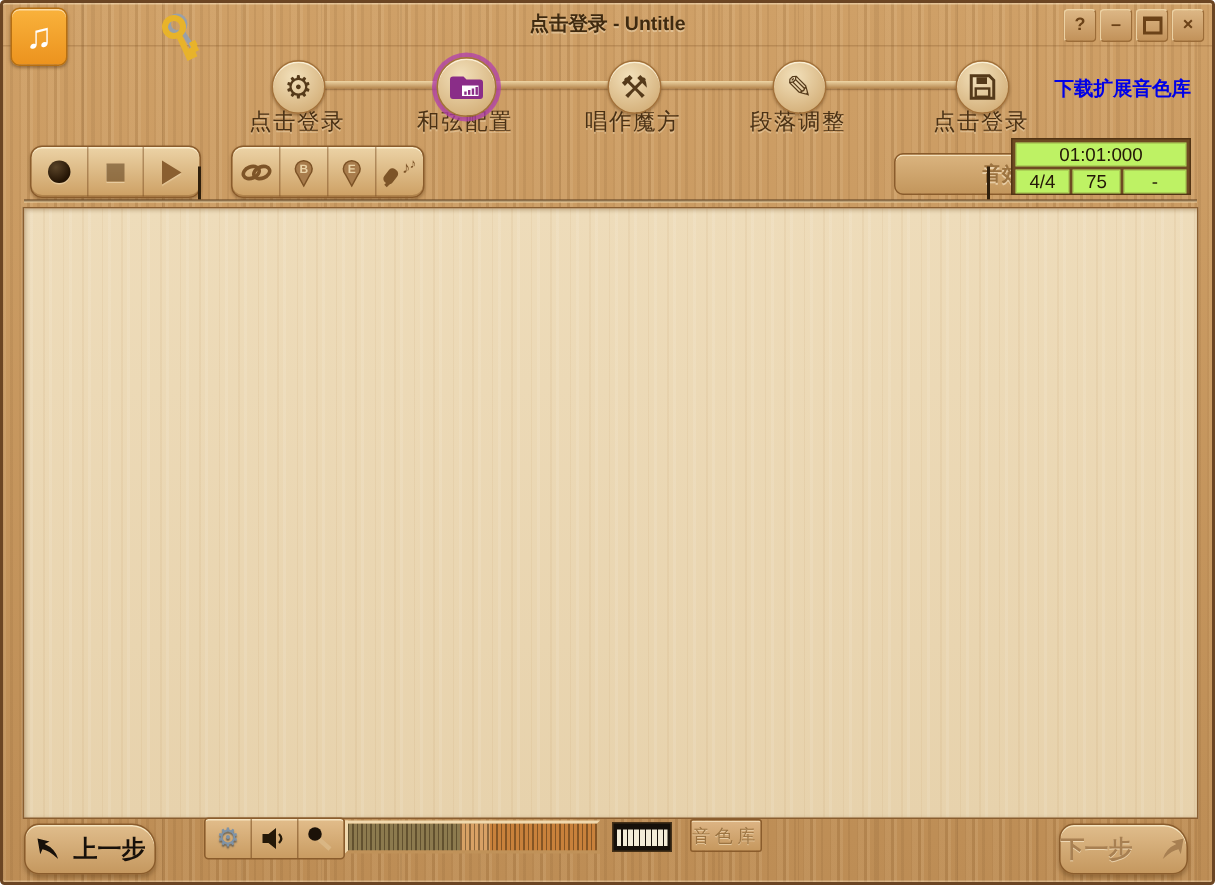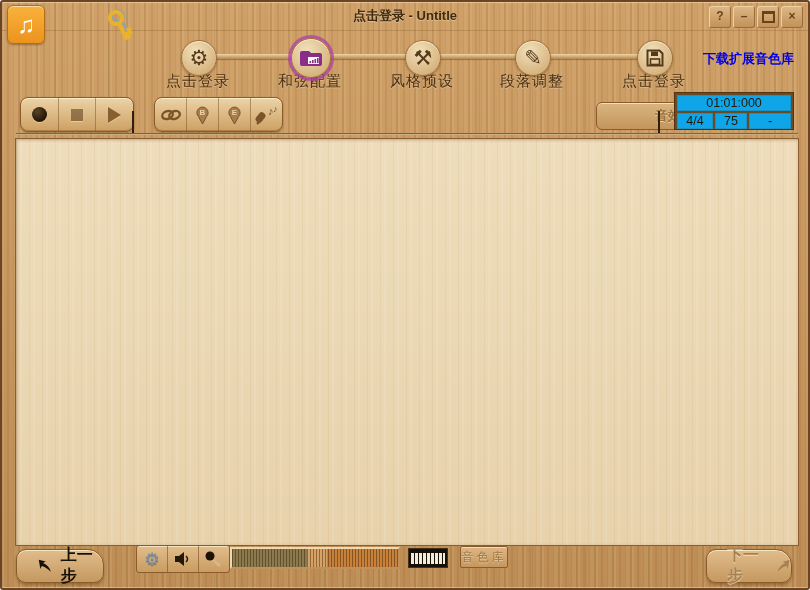--- a/index.html
+++ b/index.html
@@ -49,34 +49,34 @@
   .cell{flex:1;display:flex;align-items:center;justify-content:center;border-right:1px solid rgba(125,80,35,.5);cursor:pointer;}
   .cell:last-child{border-right:none;}
   .rec-dot{width:15px;height:15px;border-radius:50%;background:radial-gradient(circle at 35% 30%, #5a4428, #241404 70%);box-shadow:0 1px 0 rgba(255,240,210,.4);}
   .stop-sq{width:12px;height:12px;background:rgba(88,56,22,.55);box-shadow:0 1px 0 rgba(255,240,210,.45);}
   .play-tri{width:0;height:0;border-left:13px solid #8a5f30;border-top:8px solid transparent;border-bottom:8px solid transparent;filter:drop-shadow(0 1px 0 rgba(255,240,210,.4));}
   .tick{position:absolute;width:2px;height:22px;background:#2f1f0c;}
   .fx-btn{position:absolute;left:594px;top:100px;width:46px;height:26px;border:1px solid #8a5c2c;border-radius:6px;
     background:linear-gradient(#dab47f,#c3965c);box-shadow:inset 0 1px 0 rgba(255,244,214,.7);
     font-size:13px;font-weight:bold;color:#9c7340;text-shadow:0 1px 0 rgba(255,243,216,.55);text-align:center;line-height:25px;cursor:pointer;padding-left:48px;}
   .time-table{position:absolute;left:672px;top:90px;width:120px;height:38px;background:#6e4a22;border:1px solid #523414;box-sizing:border-box;}
-  .tcell{position:absolute;background:#0ea5e9;box-shadow:inset 0 0 0 1px rgba(95,62,25,.18);
+  .tcell{position:absolute;background:#bef264;box-shadow:inset 0 0 0 1px rgba(95,62,25,.18);
     font-size:12.5px;color:#241808;text-align:center;}
   .sep{position:absolute;left:14px;top:131px;width:782px;height:2px;background:linear-gradient(#5c3d1d,#edd3a4);}
 
   
   .panel{position:absolute;left:13px;top:136px;width:782px;height:406px;border:1px solid #8a5e30;
     background-color:#ebd8b6;
     background-image:repeating-linear-gradient(90deg, rgba(170,120,60,0.08) 0 1px, transparent 1px 4px, rgba(255,255,255,0.10) 4px 6px, transparent 6px 13px),linear-gradient(#eedcba,#e7d2ac);
     box-shadow:inset 1px 1px 3px rgba(100,60,20,.35);}
 
   
   .navbtn{position:absolute;height:34px;border:1px solid #8a5c2c;border-radius:10px 16px 10px 10px;
     background:linear-gradient(#e0bd8c,#c5985f);box-shadow:inset 0 1px 0 #f6e6c2, 0 2px 3px rgba(70,40,10,.35);
-    display:flex;align-items:center;justify-content:center;gap:6px;font-size:16px;font-weight:bold;cursor:pointer;box-sizing:border-box;padding-left:20px;}
+    display:flex;align-items:center;justify-content:center;gap:6px;font-size:16px;font-weight:bold;cursor:pointer;box-sizing:border-box;}
   .prev{left:14px;top:547px;width:88px;color:#17100a;}
   .next{left:704px;top:547px;width:86px;color:#a88052;text-shadow:0 1px 0 rgba(255,243,216,.6);justify-content:space-between;}
   .bgrp{position:absolute;left:134px;top:543px;display:flex;height:26px;border:1px solid #8a5c2c;border-radius:3px;
     background:linear-gradient(#e2bd8b,#c99c62);box-shadow:inset 0 1px 0 rgba(255,244,214,.7);}
   .bcell{width:30px;display:flex;align-items:center;justify-content:center;border-right:1px solid rgba(125,80,35,.6);cursor:pointer;}
   .bcell:last-child{border-right:none;}
   .gear-blue{font-size:17px;color:#7e93a8;text-shadow:0 1px 1px rgba(25,45,65,.55);}
   .meter{position:absolute;left:228px;top:545px;width:166px;height:18px;
     border:2px solid;border-color:#f0d9ae #c09259 #c09259 #f0d9ae;
     background:
@@ -140,21 +140,21 @@
   <div class="circle abs" style="left:635px;top:38px;">
     <svg width="20" height="20" viewBox="0 0 20 20">
       <path d="M2.5 2.5 h12 l3 3 v12 h-15 z" fill="none" stroke="#553a1a" stroke-width="2"></path>
       <rect x="6" y="3.5" width="7" height="4.5" fill="#553a1a"></rect>
       <rect x="5.5" y="11" width="9" height="5.5" fill="none" stroke="#553a1a" stroke-width="1.6"></rect>
     </svg>
   </div>
 
   <div class="step-label" style="left:146px;">点击登录</div>
   <div class="step-label" style="left:258px;">和弦配置</div>
-  <div class="step-label" style="left:370px;">风格预设</div>
+  <div class="step-label" style="left:370px;">唱作魔方</div>
   <div class="step-label" style="left:480px;">段落调整</div>
   <div class="step-label" style="left:602px;">点击登录</div>
 
   <a class="dl-link">下载扩展音色库</a>
 
   <div class="grp" style="left:18px;top:95px;width:112px;">
     <div class="cell">
         <span class="rec-dot"></span>
       </div>
     <div class="cell">

